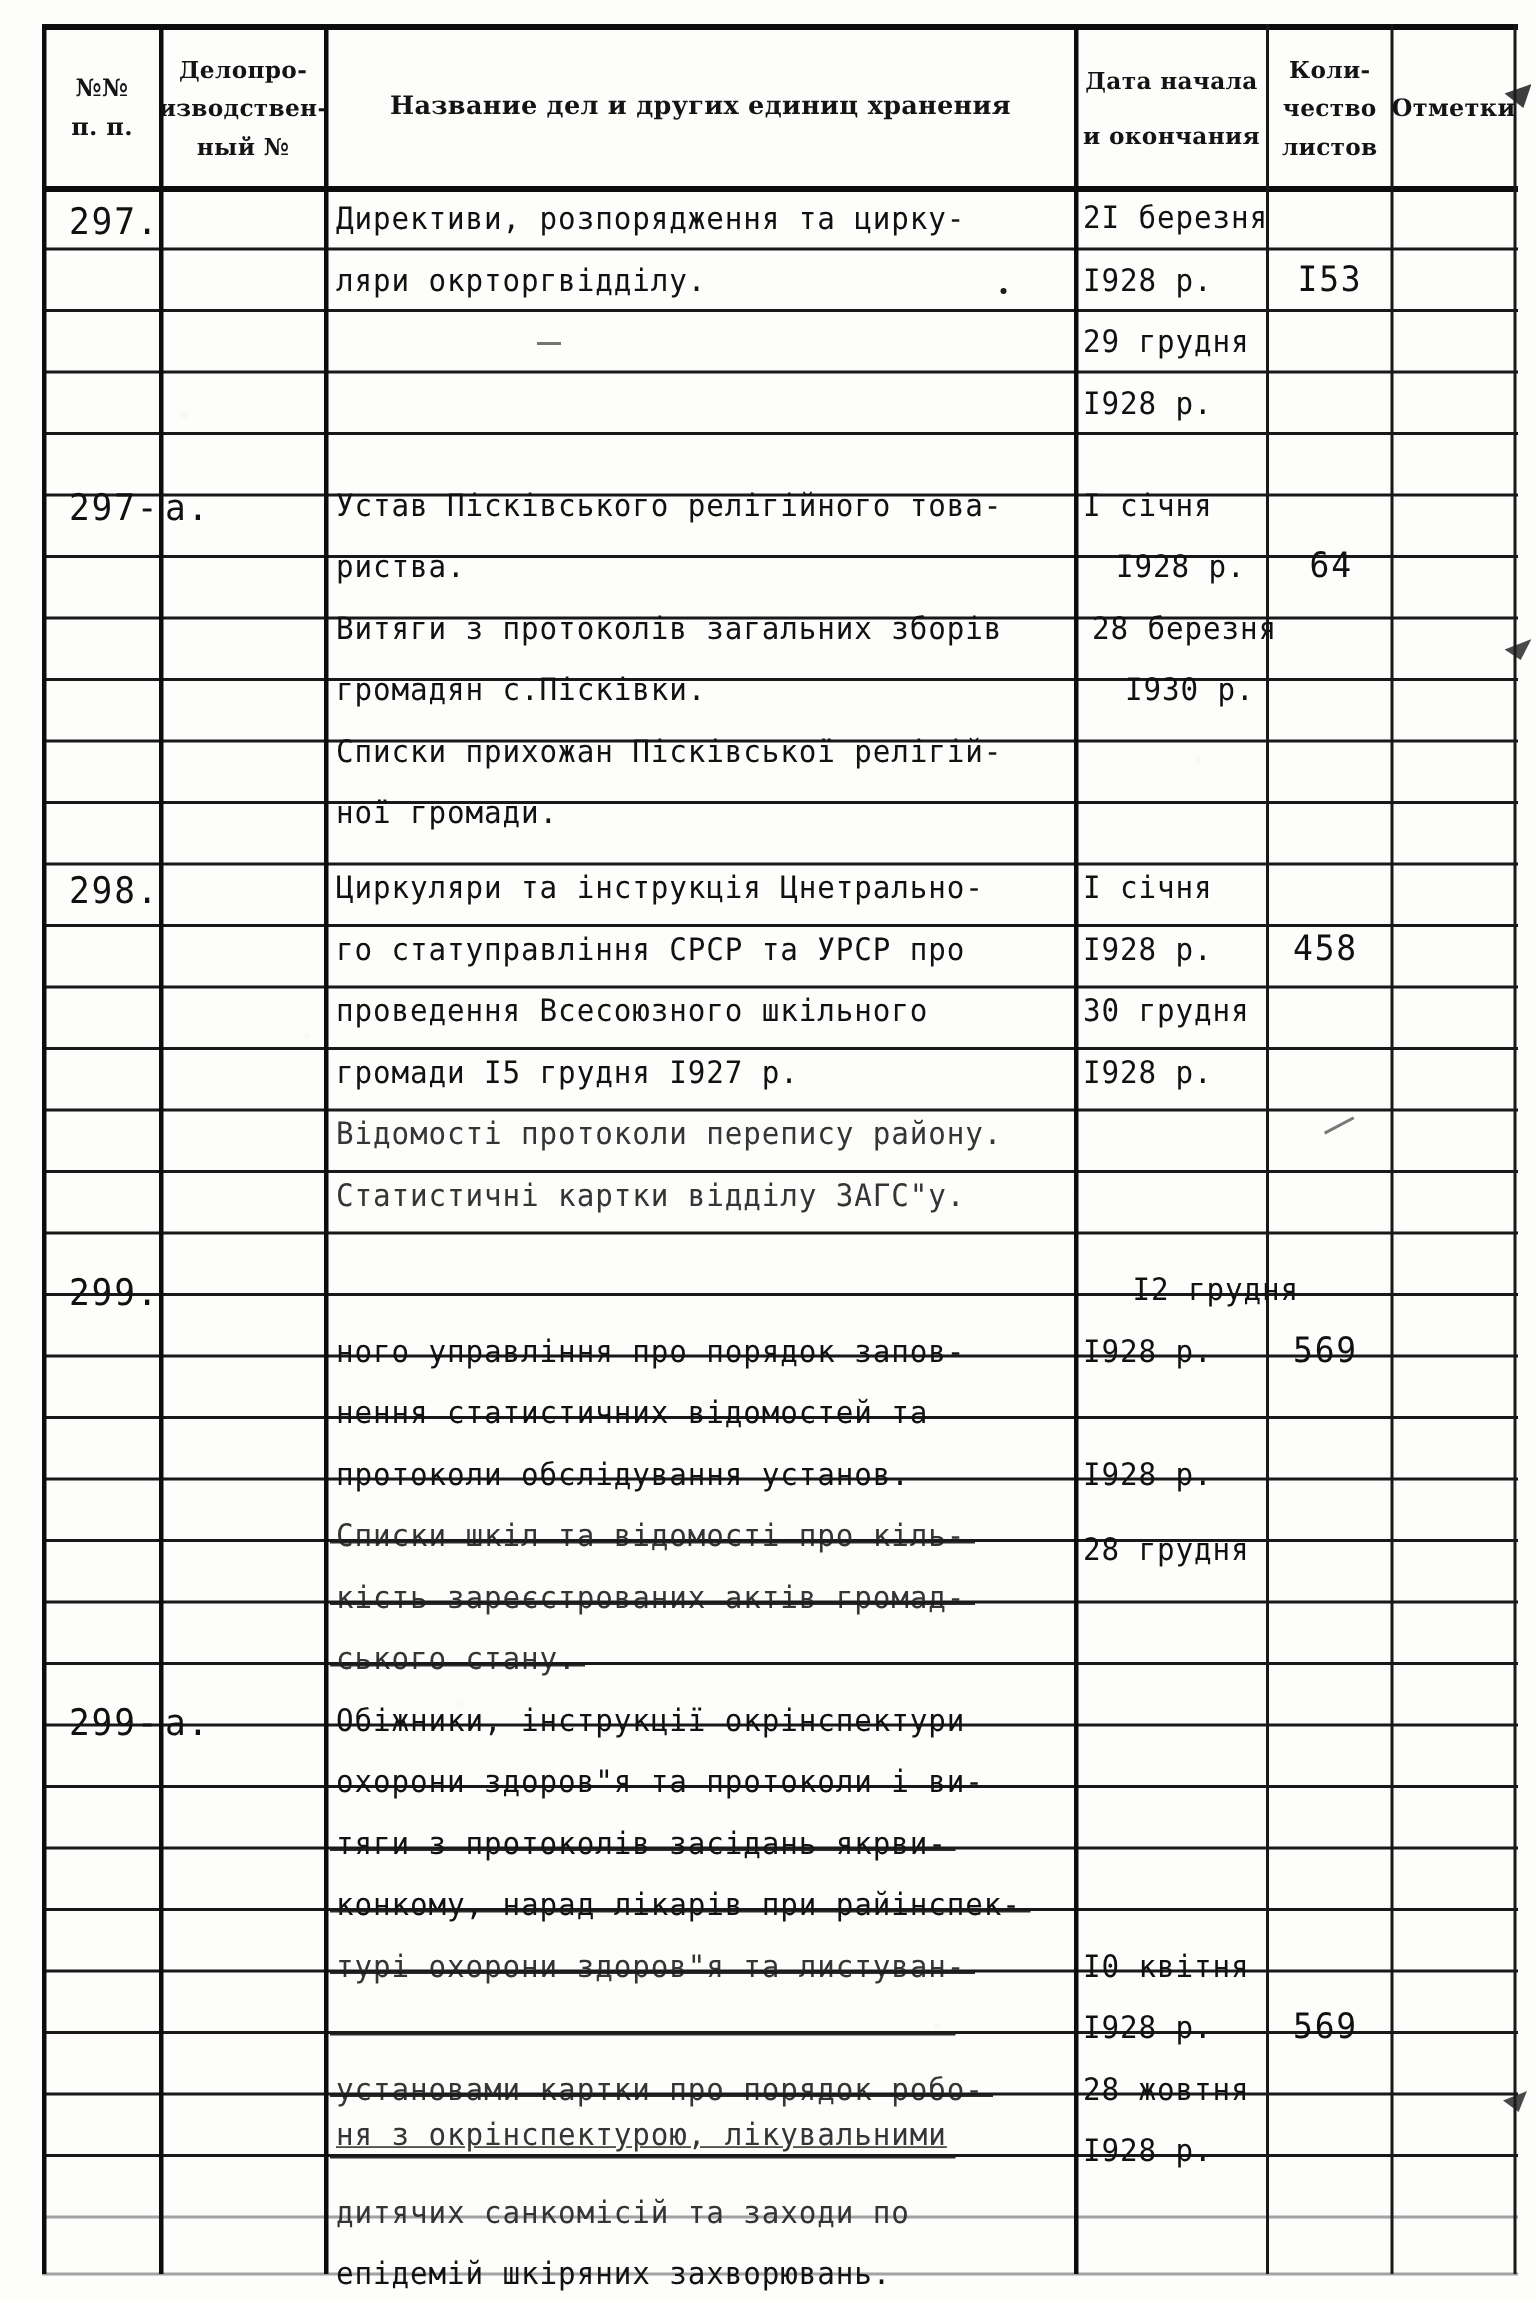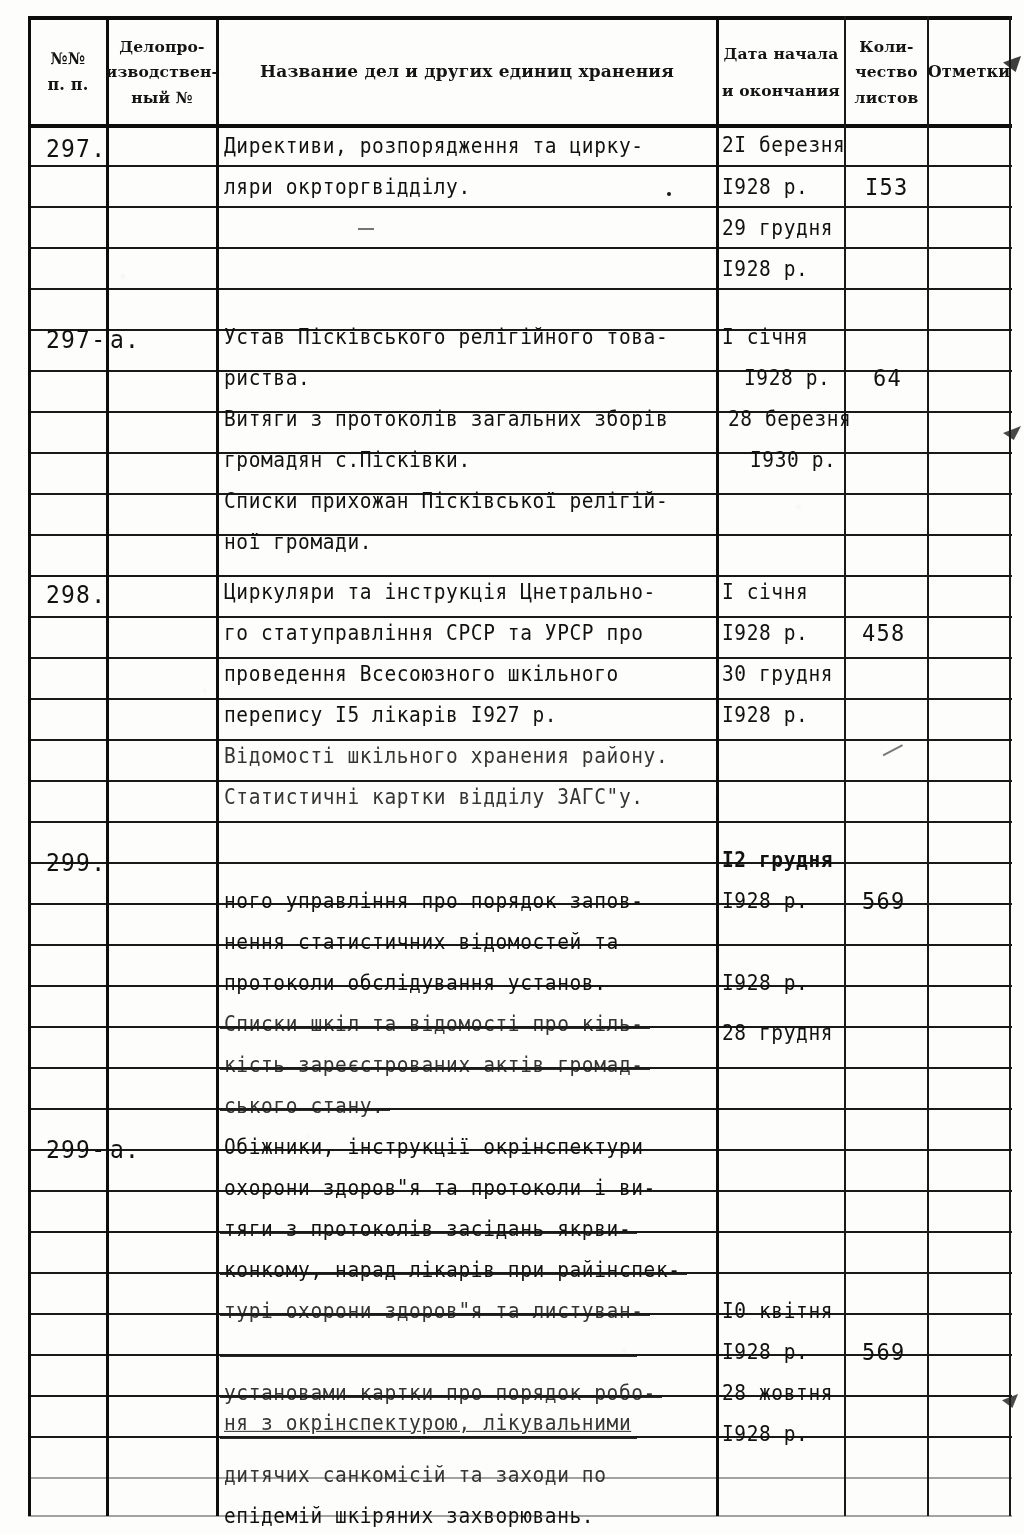--- a/index.html
+++ b/index.html
@@ -221,22 +221,22 @@
   <div class="tw" style="left:700px; top:394px;">28 березня</div>
   <div class="tw" style="left:722px; top:435px;">I930 р.</div>
 
   <div class="tw num" style="left:845px; top:352px; font-size:22px;">64</div>
 
   <div class="tw num" style="left:18px; top:568px; font-size:23px;">298.</div>
 
   <div class="tw" style="left:196px; top:567px;">Циркуляри та інструкція Цнетрально-</div>
   <div class="tw" style="left:196px; top:608px;">го статуправління СРСР та УРСР про</div>
   <div class="tw" style="left:196px; top:649px;">проведення Всесоюзного шкільного</div>
-  <div class="tw" style="left:196px; top:690px;">перепису I5 лікарів I927 р.</div>
-  <div class="tw light" style="left:196px; top:731px;">Відомості шкільного хранения району.</div>
+  <div class="tw" style="left:196px; top:690px;">громади I5 грудня I927 р.</div>
+  <div class="tw light" style="left:196px; top:731px;">Відомості протоколи перепису району.</div>
   <div class="tw light" style="left:196px; top:772px;">Статистичні картки відділу ЗАГС"у.</div>
 
   <div class="tw" style="left:694px; top:567px;">I січня</div>
   <div class="tw" style="left:694px; top:608px;">I928 р.</div>
   <div class="tw" style="left:694px; top:649px;">30 грудня</div>
   <div class="tw" style="left:694px; top:690px;">I928 р.</div>
 
   <div class="tw num" style="left:834px; top:607px; font-size:22px;">458</div>
 
   <div class="mark" style="left:851px; top:722px; width:22px; height:12px;
@@ -244,21 +244,21 @@
 
   <div class="tw num" style="left:18px; top:836px; font-size:23px;">299.</div>
 
   <div class="tw" style="left:196px; top:876px;">ного управління про порядок запов-</div>
   <div class="tw" style="left:196px; top:917px;">нення статистичних відомостей та</div>
   <div class="tw" style="left:196px; top:958px;">протоколи обслідування установ.</div>
   <div class="tw light" style="left:196px; top:999px;">Списки шкіл та відомості про кіль-</div>
   <div class="tw light" style="left:196px; top:1040px;">кість зареєстрованих актів громад-</div>
   <div class="tw light" style="left:196px; top:1081px;">ського стану.</div>
 
-  <div class="tw" style="left:694px; top:835px;font-weight:bold;">I2 грудня</div>
+  <div class="tw" style="left:727px; top:835px;">I2 грудня</div>
   <div class="tw" style="left:694px; top:876px;">I928 р.</div>
   <div class="tw" style="left:694px; top:963px;margin-top:45px;">28 грудня</div>
   <div class="tw" style="left:694px; top:958px;">I928 р.</div>
 
   <div class="tw num" style="left:834px; top:875px; font-size:22px;">569</div>
 
   <div class="tw num" style="left:18px; top:1123px; font-size:23px;">299-</div>
   <div class="tw num" style="left:82px; top:1123px; font-size:23px;">а.</div>
 
   <div class="tw" style="left:196px; top:1122px;">Обіжники, інструкції окрінспектури</div>

